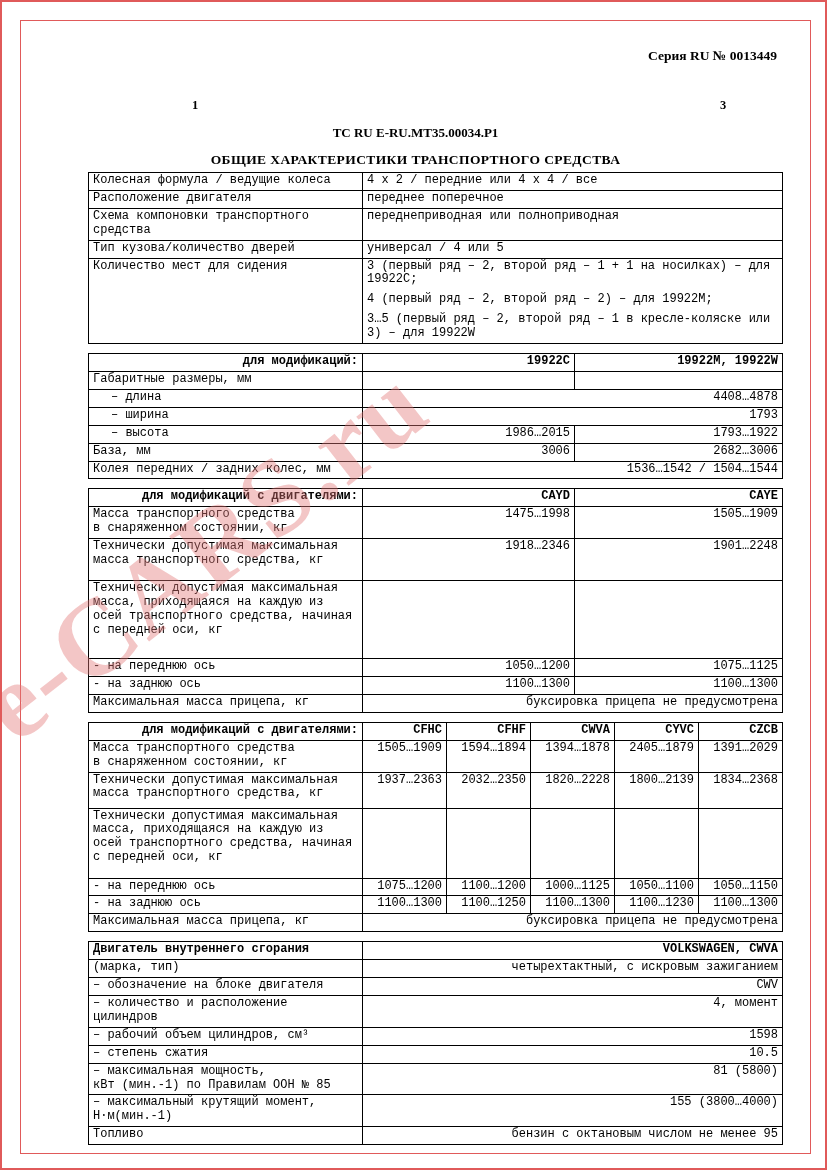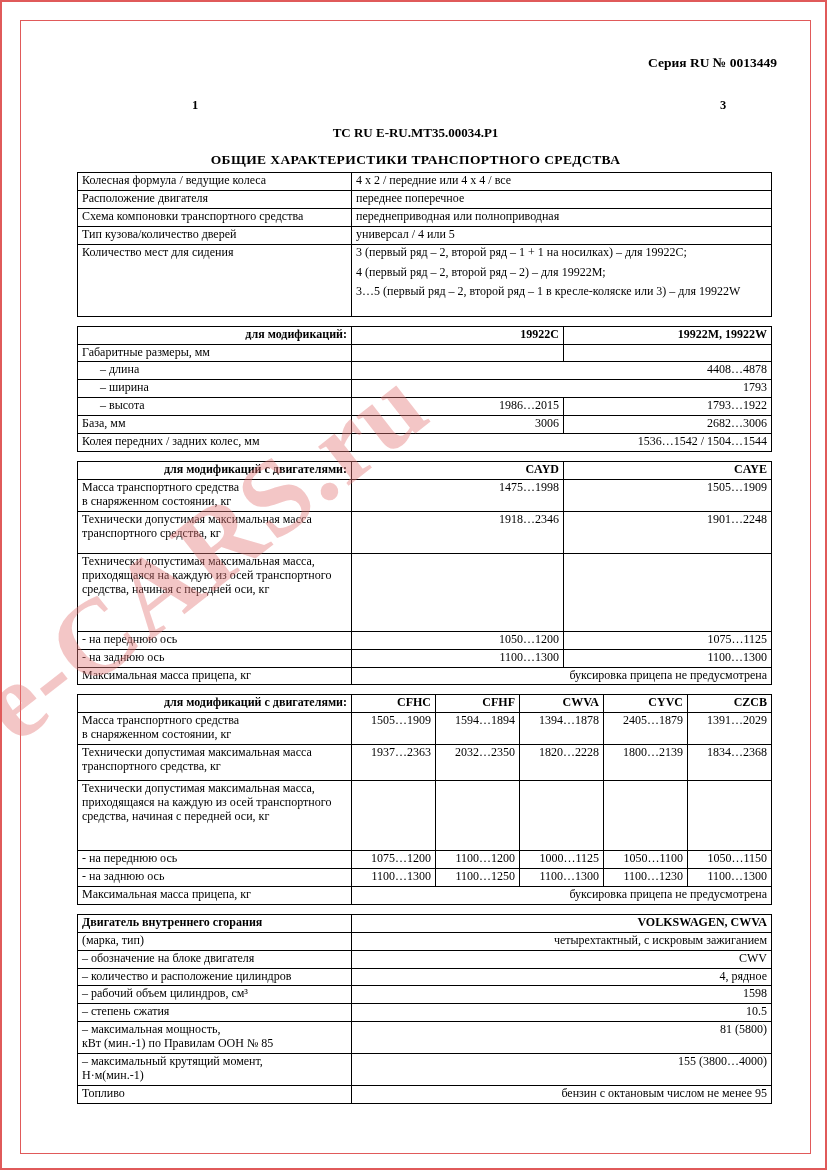--- a/index.html
+++ b/index.html
@@ -42,21 +42,21 @@
     font-size:108px;
     font-weight:bold;
     color:rgba(226,120,120,0.42);
     white-space:nowrap;
     letter-spacing:2px;
   }
   .content{position:relative;z-index:2;}
 
   .serial{
     position:absolute;
-    right:48px;top:53px;
+    right:48px;top:46px;
     font-size:13.5px;
     font-weight:bold;
   }
   .pnum-left{
     position:absolute;
     left:190px;top:96px;
     font-size:12.5px;
     font-weight:bold;
   }
   .pnum-right{
@@ -81,21 +81,22 @@
     font-size:13.5px;
     font-weight:bold;
     letter-spacing:0.4px;
   }
 
   table.t{
     border-collapse:collapse;
     table-layout:fixed;
     font-size:12px;
     width:694px;
-    margin:0 0 9px 1px;
+    margin:0 0 9px 12px;
+    font-family:Liberation Mono, monospace;
   }
   table.t td{
     border:1px solid #000;
     padding:1px 4px 2px 4px;
     vertical-align:top;
     line-height:1.16;
   }
   .tables{
     position:absolute;
     left:74px;
@@ -325,21 +326,21 @@
           <tr>
             <td>(марка, тип)</td>
             <td class="c">четырехтактный, с искровым зажиганием</td>
           </tr>
           <tr>
             <td>–      обозначение на блоке двигателя</td>
             <td class="c">CWV</td>
           </tr>
           <tr>
             <td style="white-space:pre-line">–      количество и расположение цилиндров</td>
-            <td class="c">4, рядное</td>
+            <td class="c">4, момент</td>
           </tr>
           <tr>
             <td>–      рабочий объем цилиндров, см³</td>
             <td class="c">1598</td>
           </tr>
           <tr>
             <td>–      степень сжатия</td>
             <td class="c">10.5</td>
           </tr>
           <tr>

